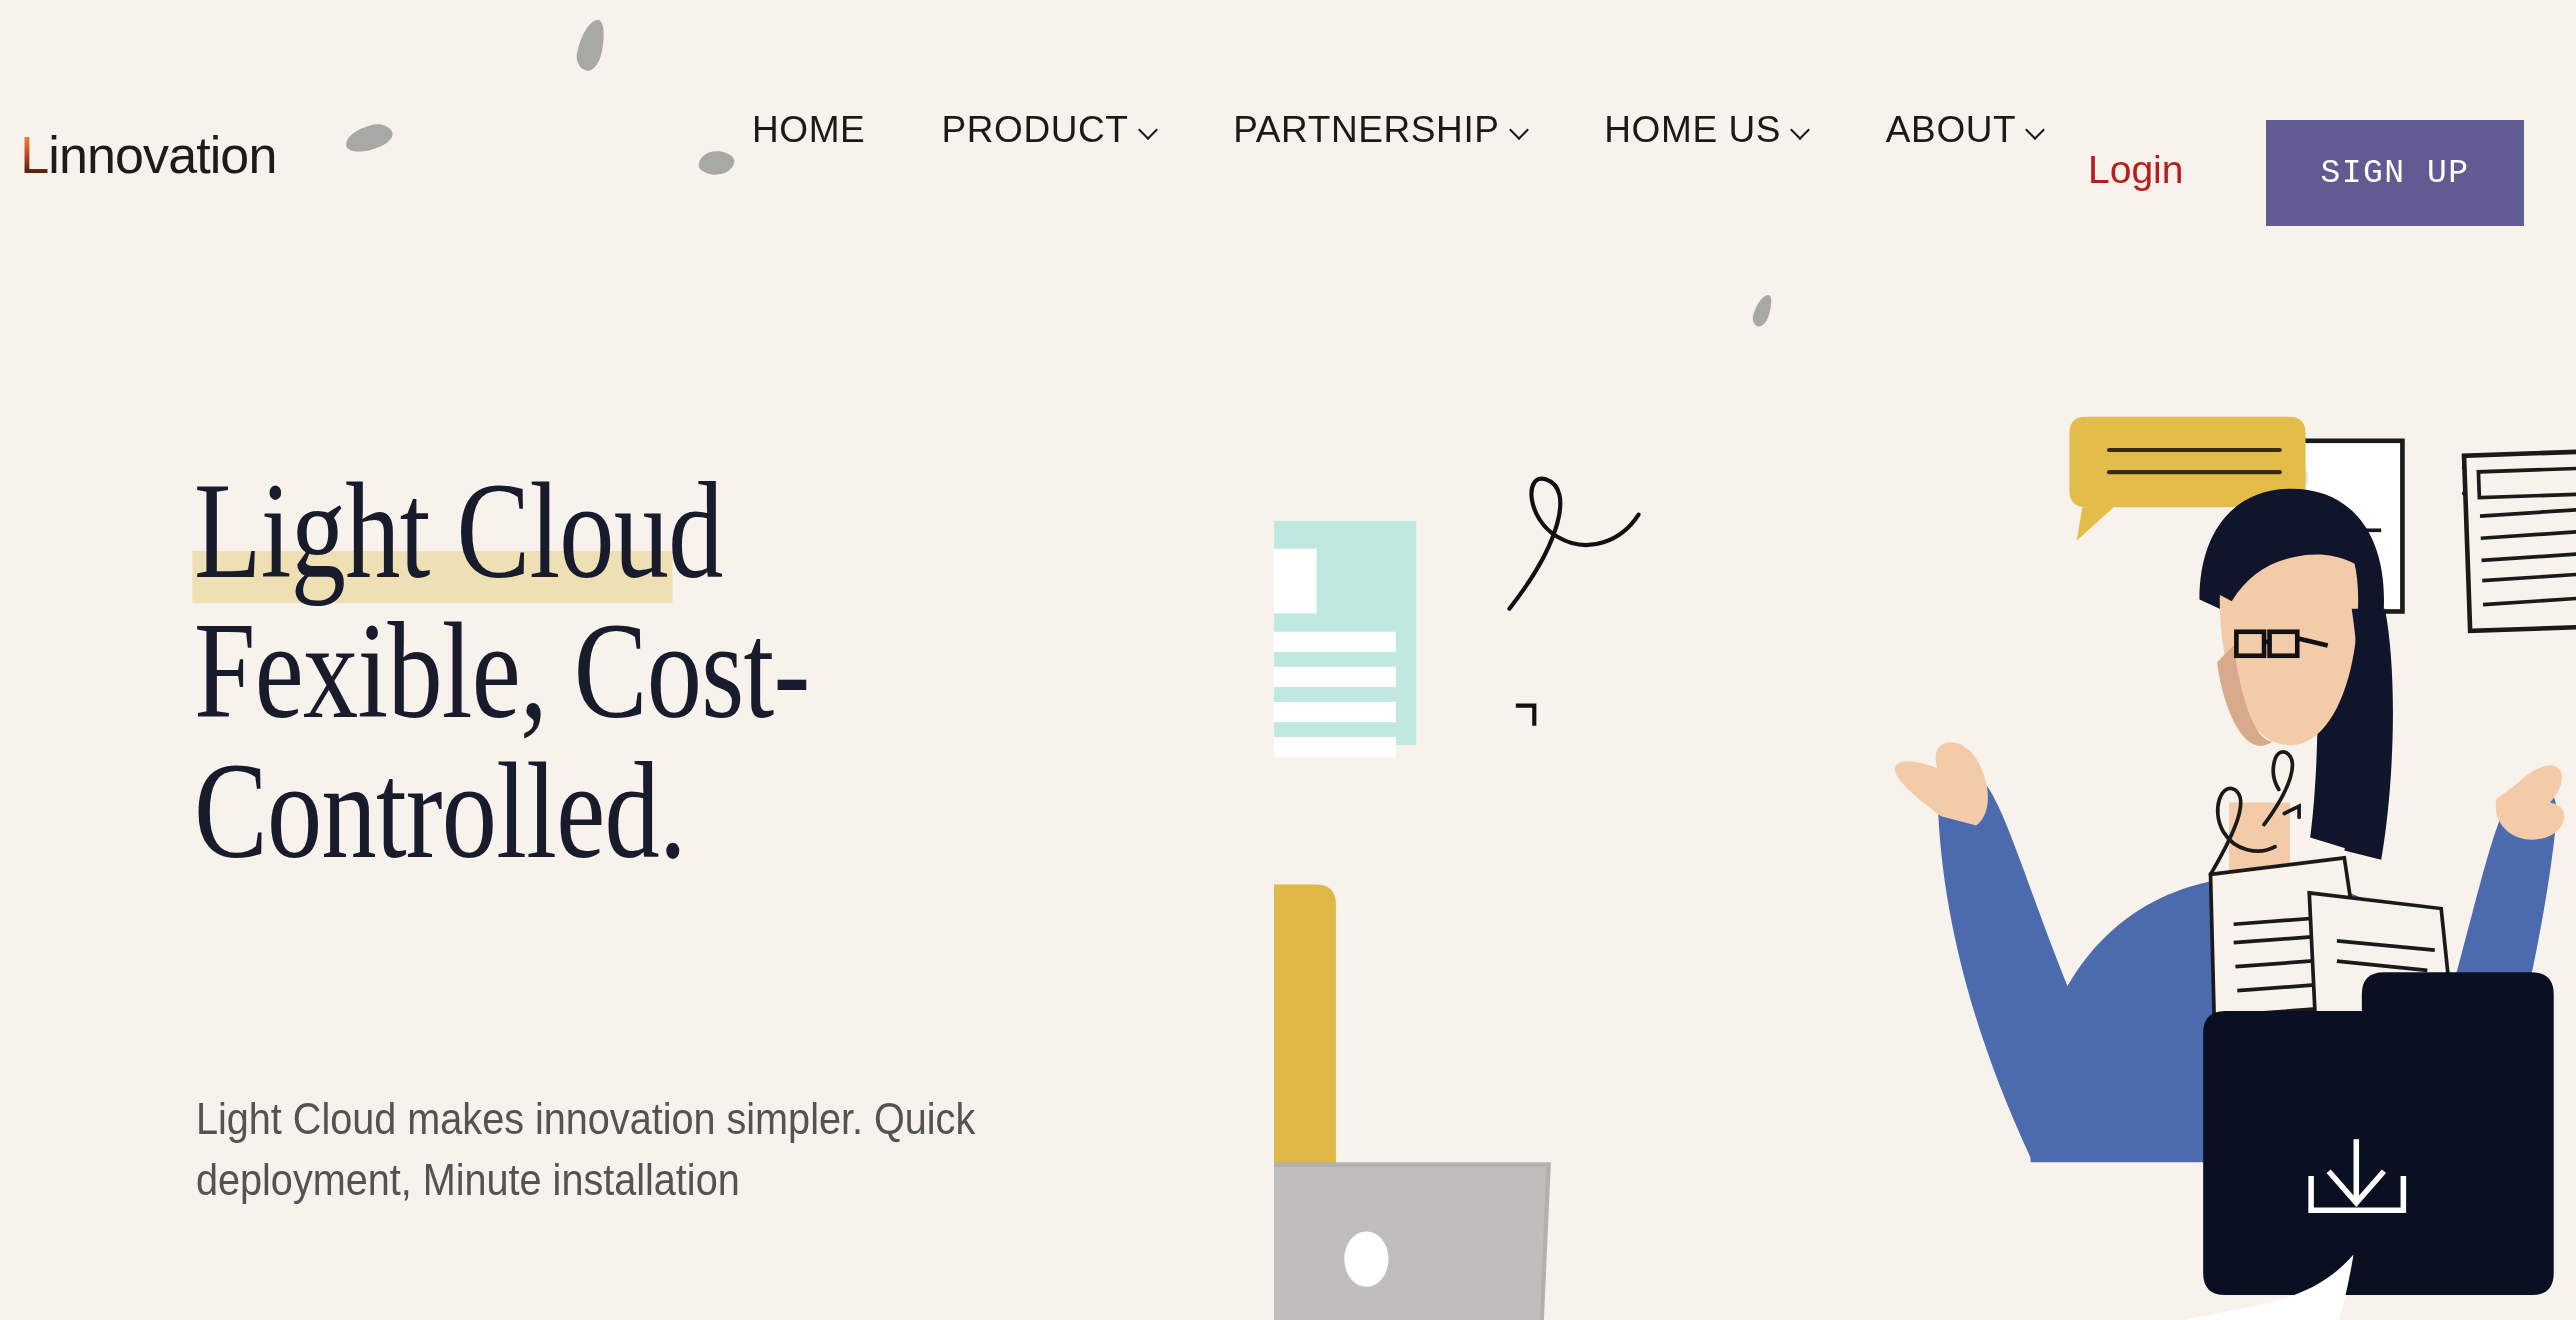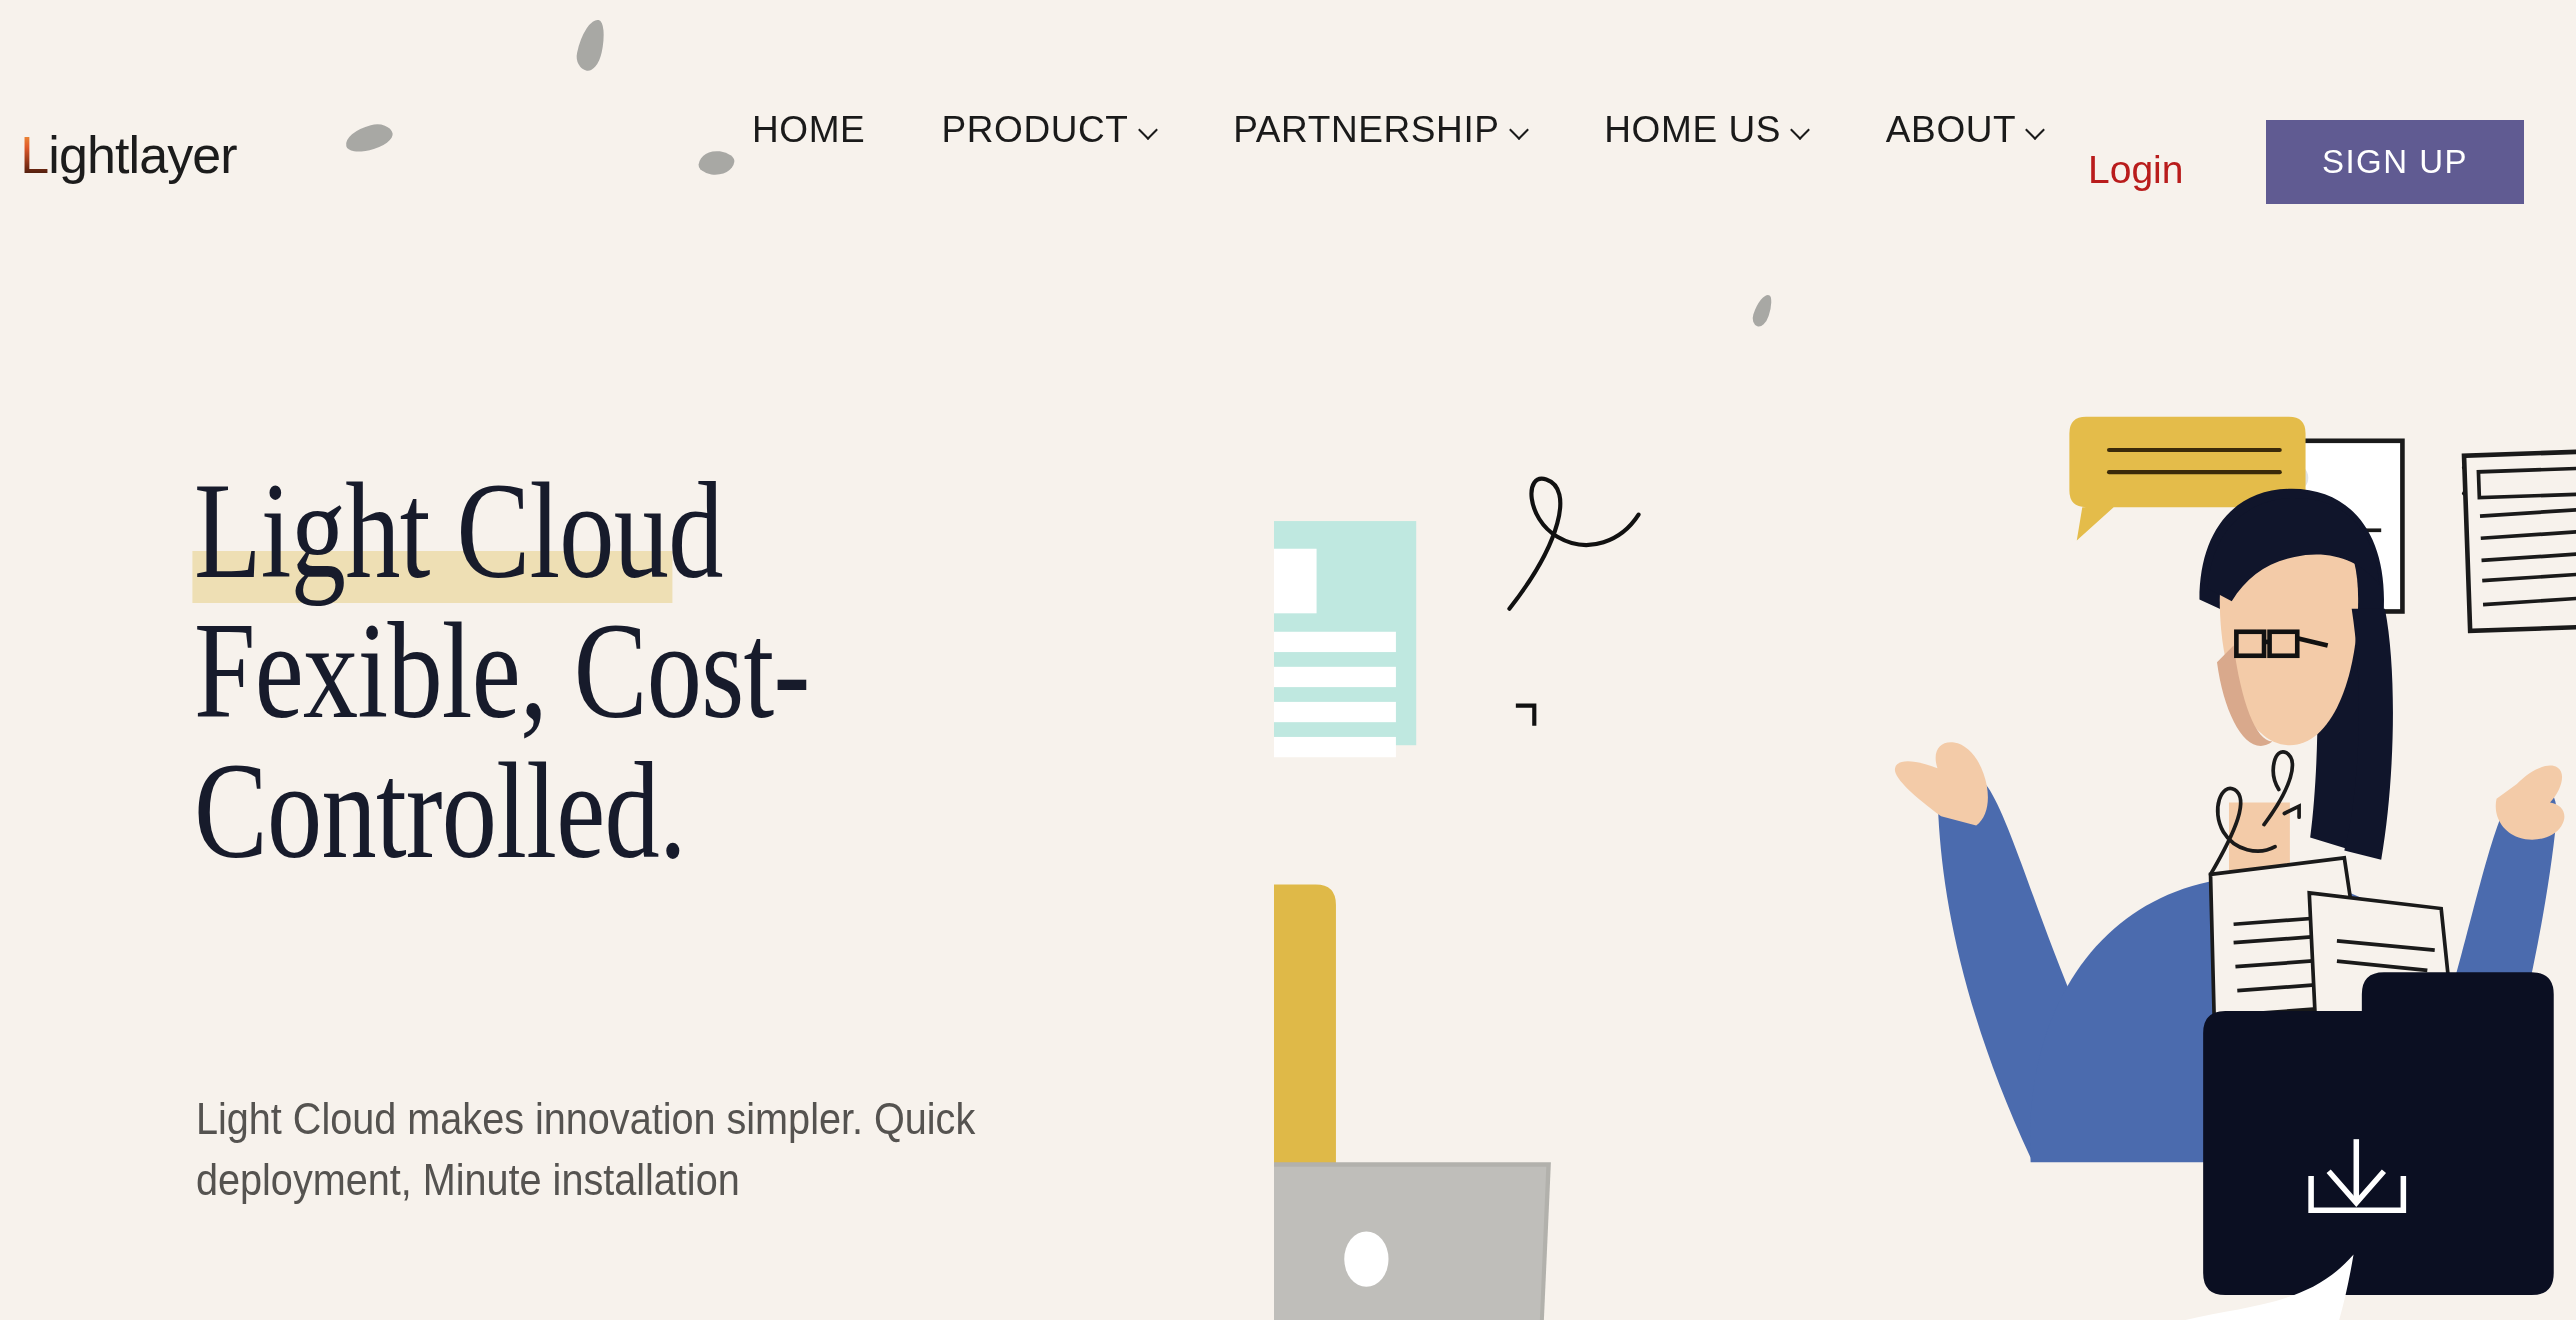--- a/index.html
+++ b/index.html
@@ -39,23 +39,23 @@
   .nav-item { display:flex; align-items:center; gap:10.2px; padding:0 32px; cursor:pointer;
               font-size:37px; letter-spacing:0.6px; color:#1A1A1A; font-weight:400;
               white-space:nowrap; font-stretch:condensed; }
   .chev { width:18.5px; height:18.5px; position:relative; display:inline-block; }
   .chev::before { content:""; position:absolute; left:1.8px; top:1.8px; width:12px; height:12px;
                   border-right:2.4px solid #1A1A1A; border-bottom:2.4px solid #1A1A1A;
                   transform:rotate(45deg); }
 
   .login { position:absolute; left:2088px; top:148px; font-size:39px; color:#b91c1c; cursor:pointer;
            white-space:nowrap; }
-  .signup { position:absolute; left:2266px; top:120px; width:258px; height:84px;
+  .signup { position:absolute; left:2266px; top:120px; width:258px; height:106px;
             background:#605B92; color:#FFFFFF; border:none; cursor:pointer;
-            font-size:33px; letter-spacing:1.5px; font-family:Liberation Sans, sans-serif;
+            font-size:33px; letter-spacing:1.5px; font-family:Liberation Mono, monospace;
             display:flex; align-items:center; justify-content:center; }
 
   
   .hero { position:absolute; left:194px; top:462px; width:1089px; z-index:15; }
   .headline { font-family:"Liberation Serif", serif; font-size:138px; line-height:1.0;
               color:#171B2B; font-weight:400; letter-spacing:-0.9px; transform:scaleX(.80);
               transform-origin:left top; white-space:nowrap; }
   .hl-line { position:relative; display:block; height:140px; }
   .hl-line .txt { position:relative; z-index:2; }
   .hl-mark { position:absolute; left:-1.8px; top:89px; width:600px; height:52px;
@@ -75,21 +75,21 @@
 
   <span class="petal p1"></span>
   <span class="petal p2"></span>
   <span class="petal p3"></span>
   <span class="petal p4"></span>
 
   <header class="header">
 
     <div class="logo">
       <span class="lgrad">L</span>
-        <span>ightlayer</span>
+        <span>innovation</span>
     </div>
 
     <nav class="nav">
       <div class="nav-item">
         <span>HOME</span>
       </div>
       <div class="nav-item">
         <span>PRODUCT</span>
         <span class="chev"></span>
       </div>

